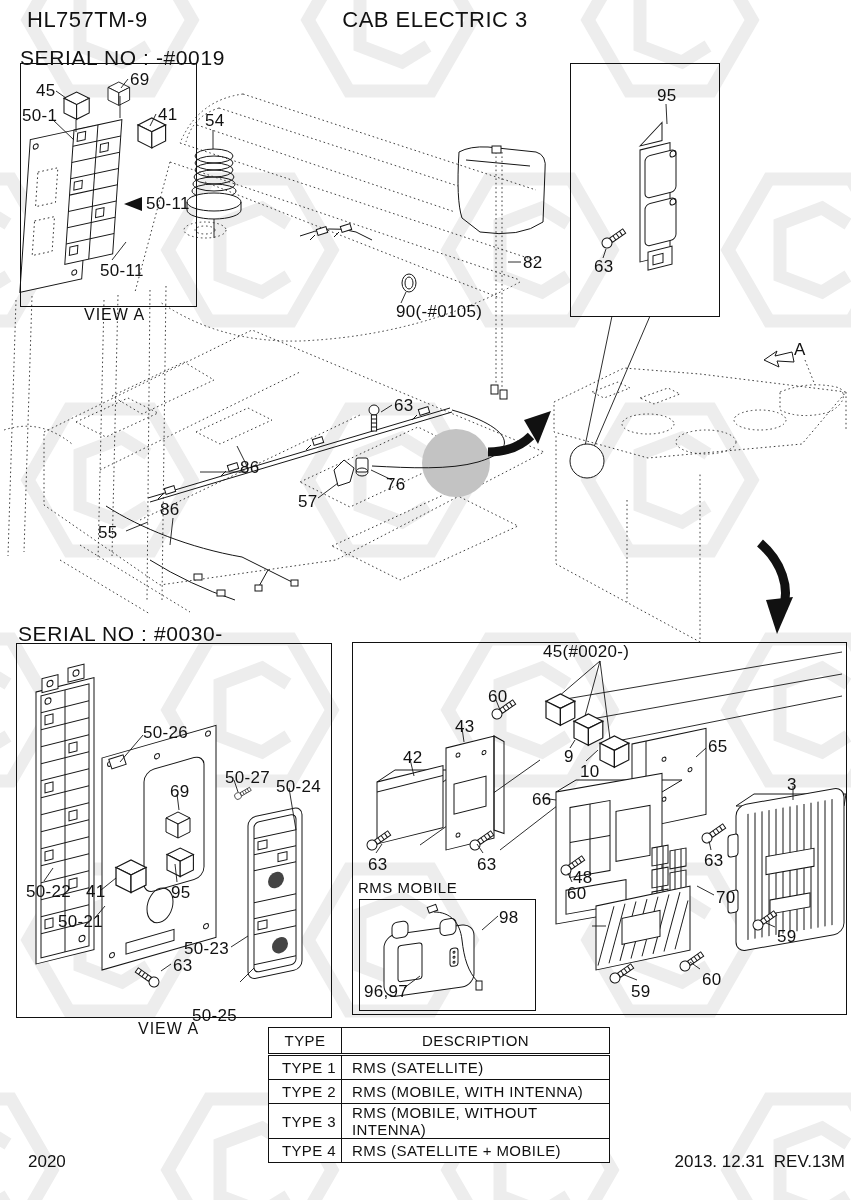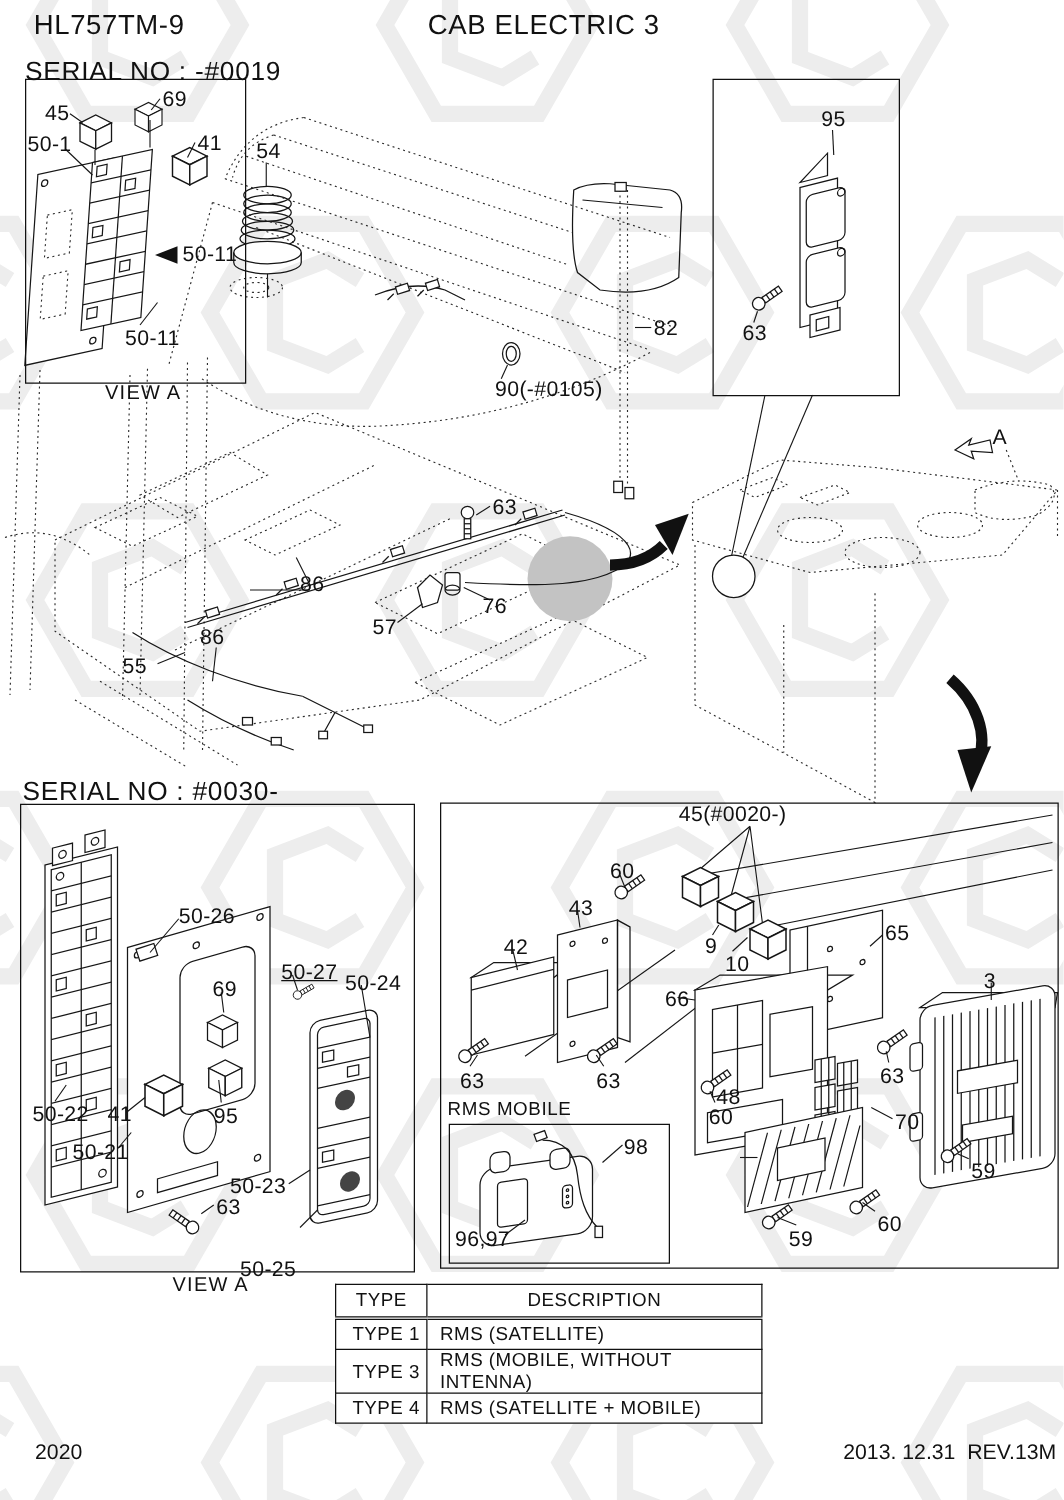--- a/index.html
+++ b/index.html
@@ -484,21 +484,21 @@
   <span class="co" style="left:396px;top:303px;">90(-#0105)</span>
   <span class="co" style="left:394px;top:397px;">63</span>
   <span class="co" style="left:240px;top:459px;">86</span>
   <span class="co" style="left:160px;top:501px;">86</span>
   <span class="co" style="left:98px;top:524px;">55</span>
   <span class="co" style="left:298px;top:493px;">57</span>
   <span class="co" style="left:386px;top:476px;">76</span>
   <span class="co" style="left:794px;top:341px;">A</span>
 
   <span class="co" style="left:143px;top:724px;">50-26</span>
-  <span class="co" style="left:225px;top:769px;text-decoration:underline;">50-27</span>
+  <span class="co" style="left:225px;top:769px;">50-27</span>
   <span class="co" style="left:276px;top:778px;">50-24</span>
   <span class="co" style="left:170px;top:783px;">69</span>
   <span class="co" style="left:26px;top:883px;">50-22</span>
   <span class="co" style="left:86px;top:883px;">41</span>
   <span class="co" style="left:171px;top:884px;">95</span>
   <span class="co" style="left:58px;top:913px;">50-21</span>
   <span class="co" style="left:184px;top:940px;">50-23</span>
   <span class="co" style="left:173px;top:957px;">63</span>
   <span class="co" style="left:192px;top:1007px;">50-25</span>
 
@@ -529,20 +529,24 @@
         <th class="t">TYPE</th>
         <th class="d" style="text-align:center;">DESCRIPTION</th>
       </tr>
     </thead>
     <tbody>
       <tr>
         <td class="t">TYPE 1</td>
         <td class="d">RMS (SATELLITE)</td>
       </tr>
       <tr>
+        <td class="t">TYPE 2</td>
+        <td class="d">RMS (MOBILE, WITH INTENNA)</td>
+      </tr>
+      <tr>
         <td class="t">TYPE 3</td>
         <td class="d">RMS (MOBILE, WITHOUT INTENNA)</td>
       </tr>
       <tr>
         <td class="t">TYPE 4</td>
         <td class="d">RMS (SATELLITE + MOBILE)</td>
       </tr>
     </tbody>
   </table>
 

